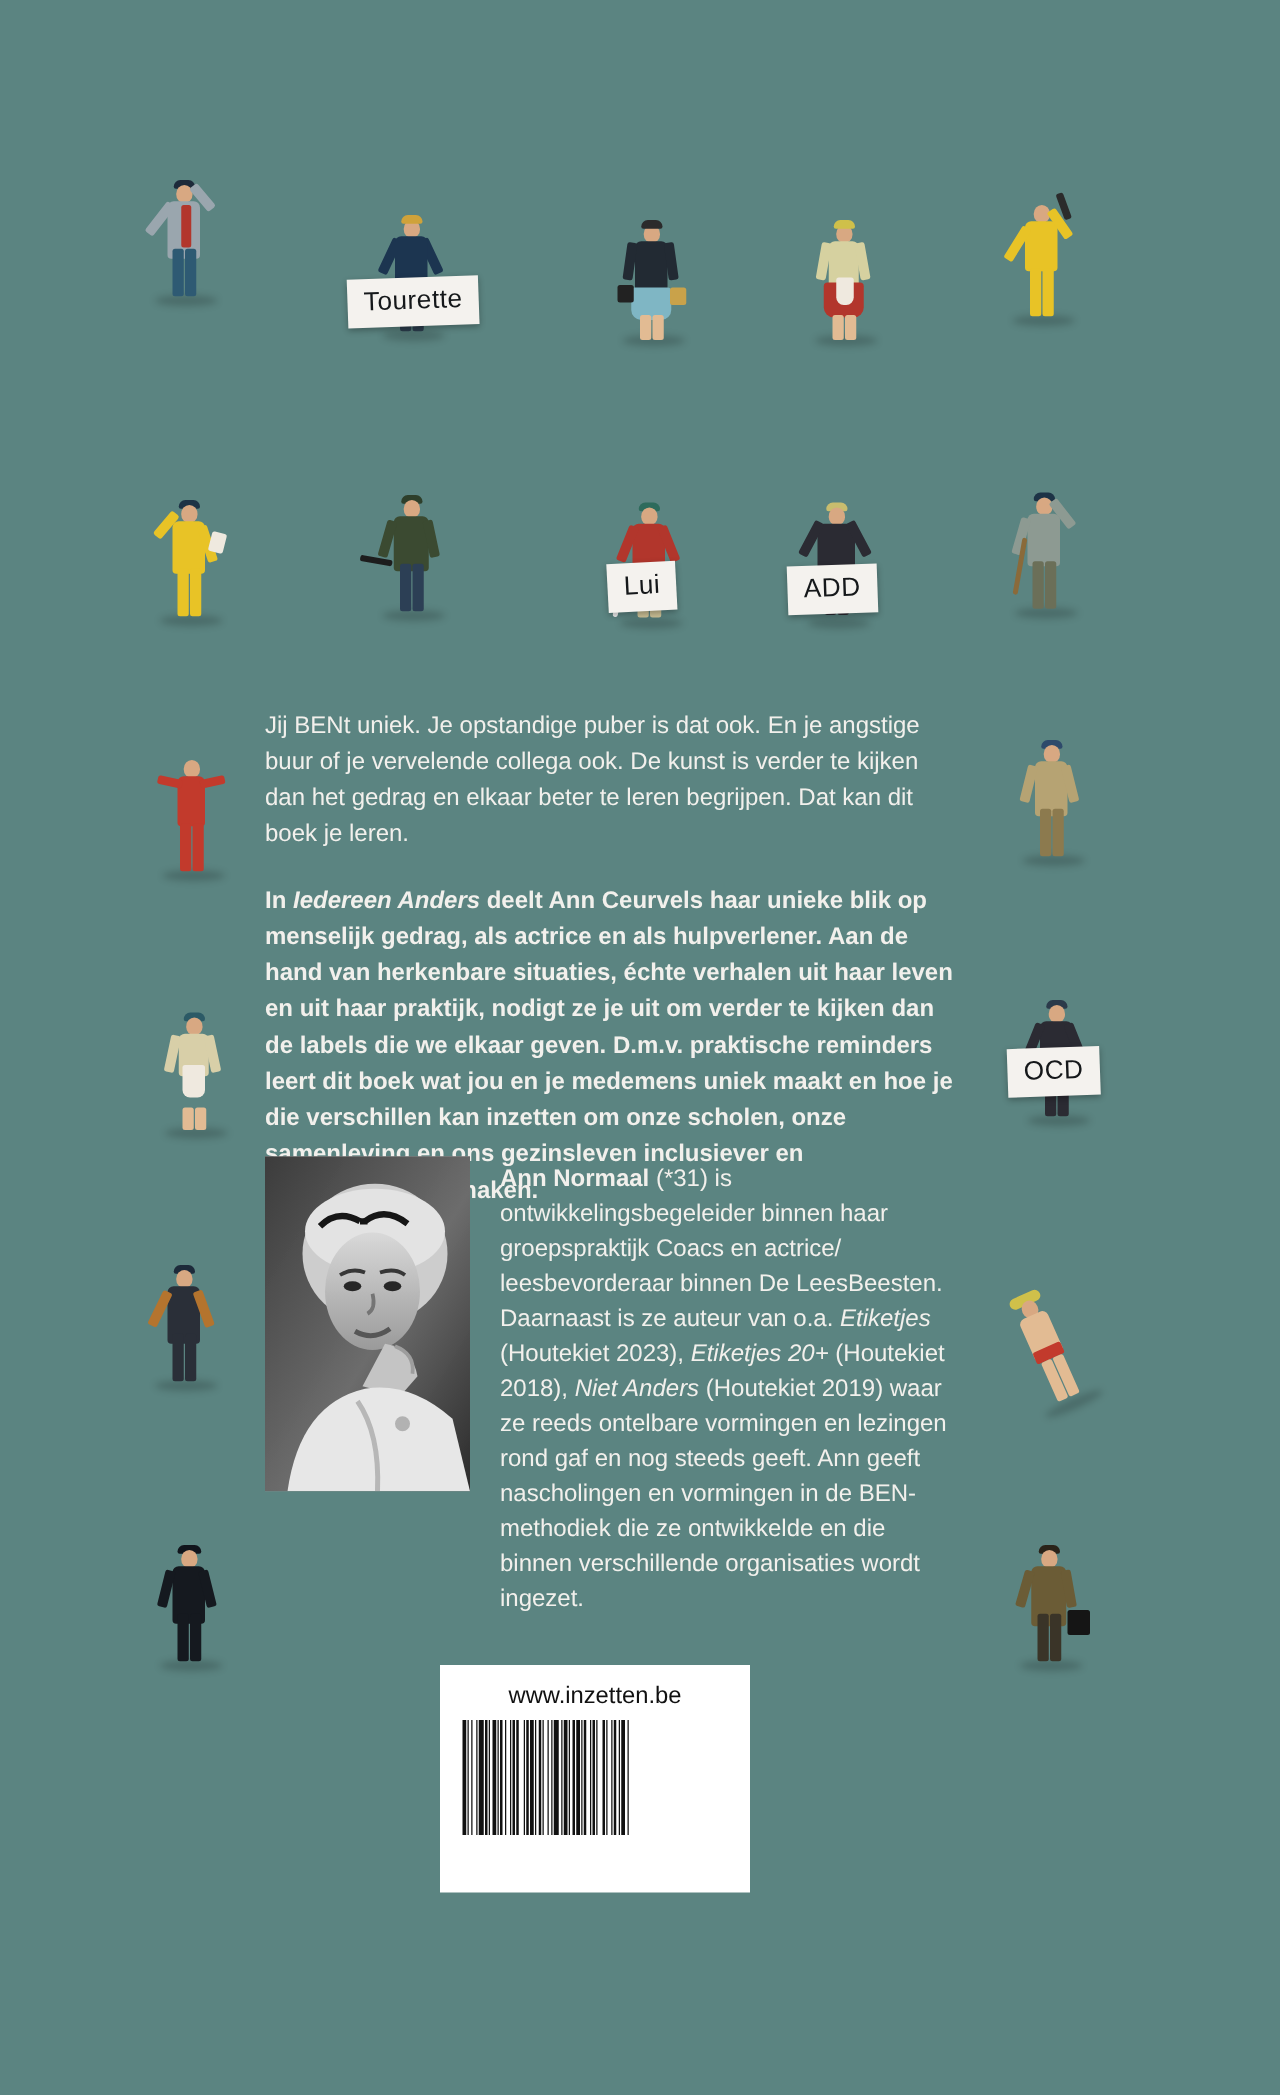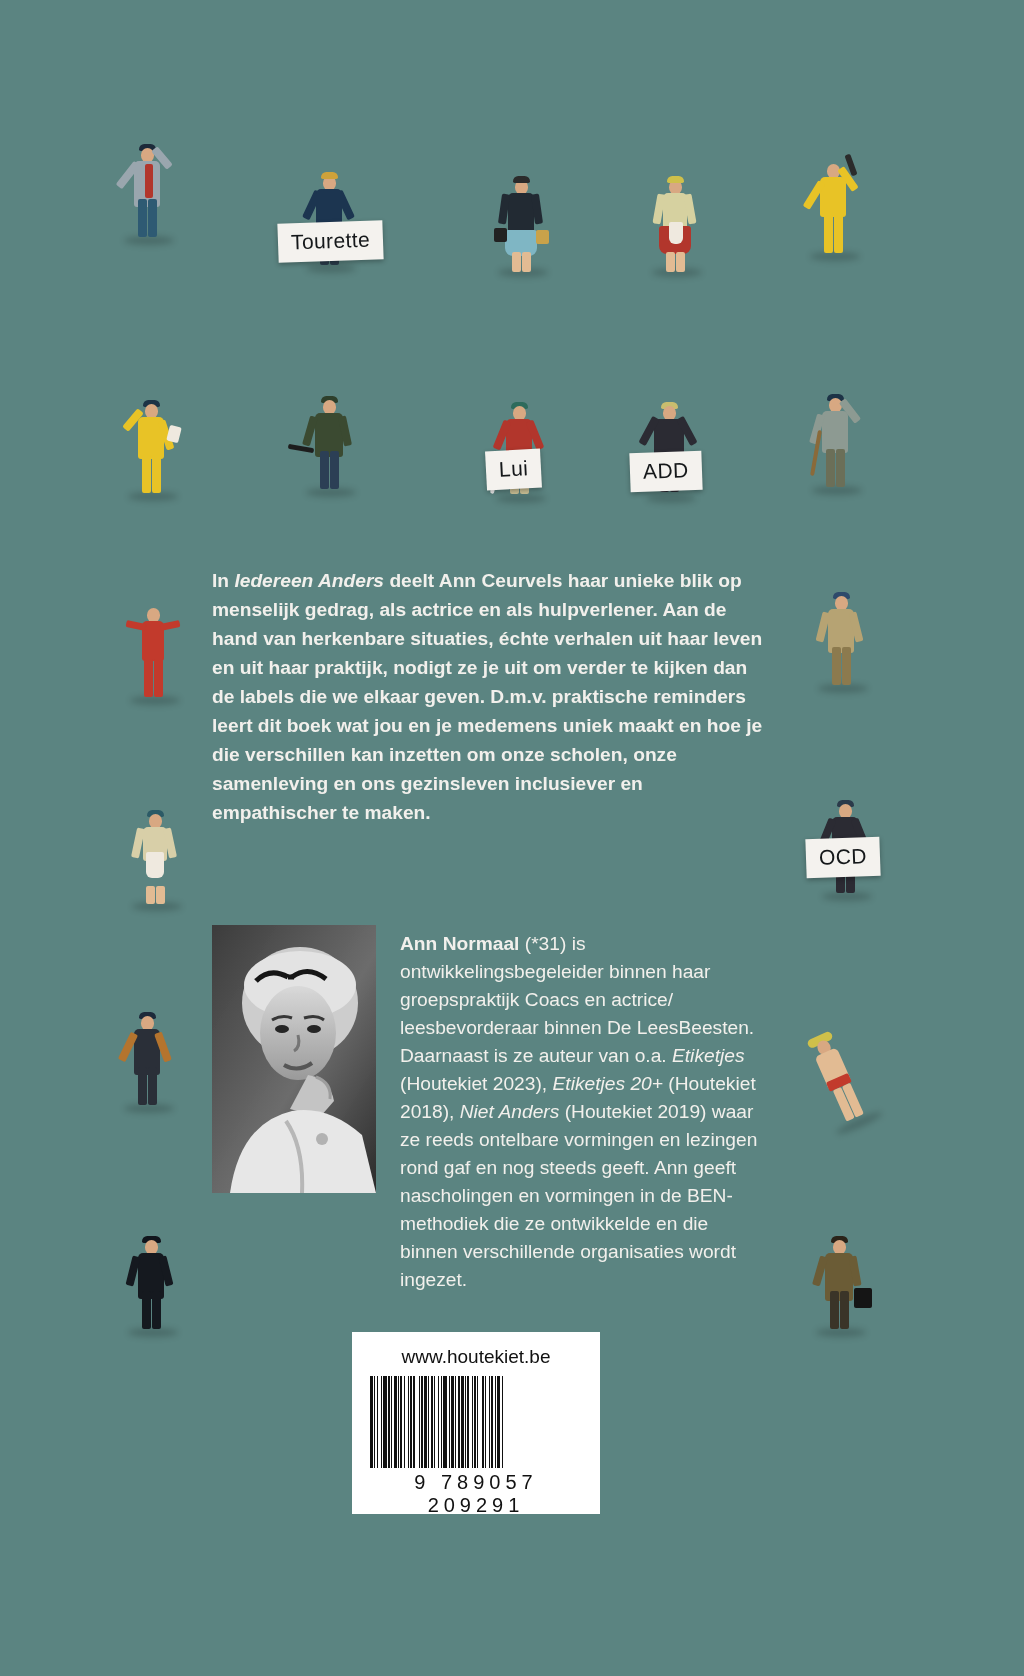--- a/index.html
+++ b/index.html
@@ -386,20 +386,21 @@
     <div class="head"></div>
     <div class="body" style="background:#6b5c36; width:28px; left:29px; height:48px;"></div>
     <div class="armL" style="background:#6b5c36; left:20px; top:24px; transform:rotate(16deg);"></div>
     <div class="armR" style="background:#6b5c36; left:55px; top:24px; transform:rotate(-10deg);"></div>
     <div class="bag" style="left:58px; top:56px; width:18px; height:20px; background:#151515;"></div>
     <div class="legL" style="background:#3a3428;"></div>
     <div class="legR" style="background:#3a3428;"></div>
   </div>
 
   <div class="copy">
+    <p>Jij BENt uniek. Je opstandige puber is dat ook. En je angstige buur of je vervelende collega ook. De kunst is verder te kijken dan het gedrag en elkaar beter te leren begrijpen. Dat kan dit boek je leren.</p>
     <p>In <em>Iedereen Anders</em> deelt Ann Ceurvels haar unieke blik op menselijk gedrag, als actrice en als hulpverlener. Aan de hand van herkenbare situaties, échte verhalen uit haar leven en uit haar praktijk, nodigt ze je uit om verder te kijken dan de labels die we elkaar geven. D.m.v. praktische reminders leert dit boek wat jou en je medemens uniek maakt en hoe je die verschillen kan inzetten om onze scholen, onze samenleving en ons gezinsleven inclusiever en empathischer te maken.</p>
   </div>
 
   <div class="author-block">
     <div class="portrait">
       <svg viewBox="0 0 164 268" width="164" height="268" aria-hidden="true">
         <defs>
           <linearGradient id="bgGrad" x1="0" y1="0" x2="1" y2="1">
             <stop offset="0%" stop-color="#3f3f3f"></stop>
             <stop offset="55%" stop-color="#6d6d6a"></stop>
@@ -448,21 +449,21 @@
       <span>(Houtekiet 2023),</span>
       <em>Etiketjes 20+</em>
       <span>(Houtekiet 2018),</span>
       <em>Niet Anders</em>
       <span>(Houtekiet 2019)</span>
       waar ze reeds ontelbare vormingen en lezingen rond gaf en nog steeds geeft. Ann geeft nascholingen en vormingen in de BEN-methodiek die ze ontwikkelde en die binnen verschillende organisaties wordt ingezet.
     </div>
   </div>
 
   <div class="barcode-box">
-    <div class="barcode-url">www.houtekiet.be</div>
+    <div class="barcode-url">www.inzetten.be</div>
     <div class="bars" id="bars">
         <i style="width: 3px;"></i>
         <i style="width: 1px; background: transparent;"></i>
         <i style="width: 1px;"></i>
         <i style="width: 2px; background: transparent;"></i>
         <i style="width: 1px;"></i>
         <i style="width: 3px; background: transparent;"></i>
         <i style="width: 1px;"></i>
         <i style="width: 1px; background: transparent;"></i>
         <i style="width: 4px;"></i>
@@ -531,16 +532,15 @@
         <i style="width: 1px; background: transparent;"></i>
         <i style="width: 2px;"></i>
         <i style="width: 2px; background: transparent;"></i>
         <i style="width: 1px;"></i>
         <i style="width: 1px; background: transparent;"></i>
         <i style="width: 3px;"></i>
         <i style="width: 2px; background: transparent;"></i>
         <i style="width: 1px;"></i>
         <i style="width: 1px; background: transparent;"></i>
       </div>
-    <div class="barcode-digits">9 789057 209291</div>
   </div>
 
 </div>
 
 </body></html>

